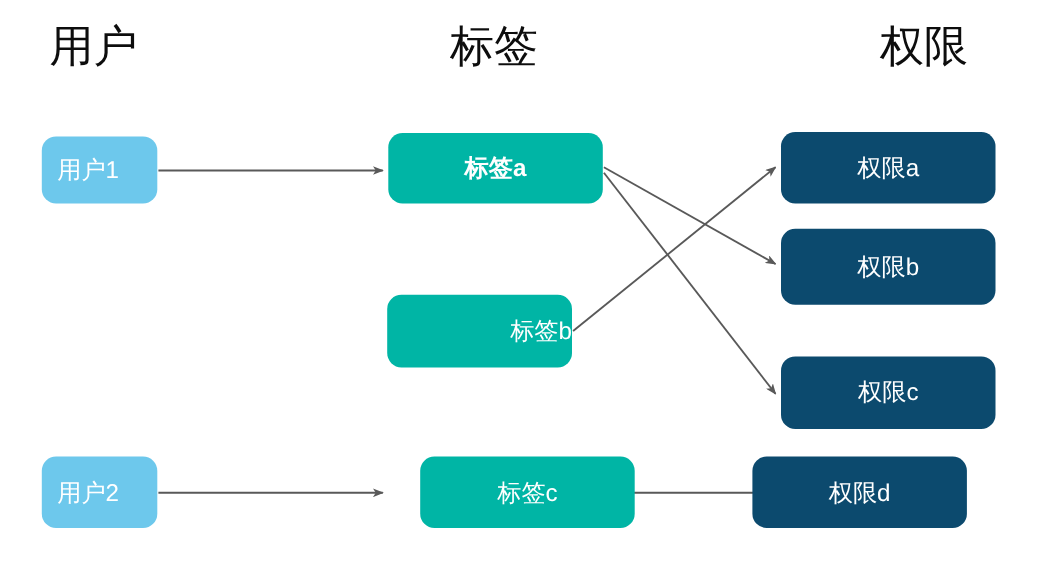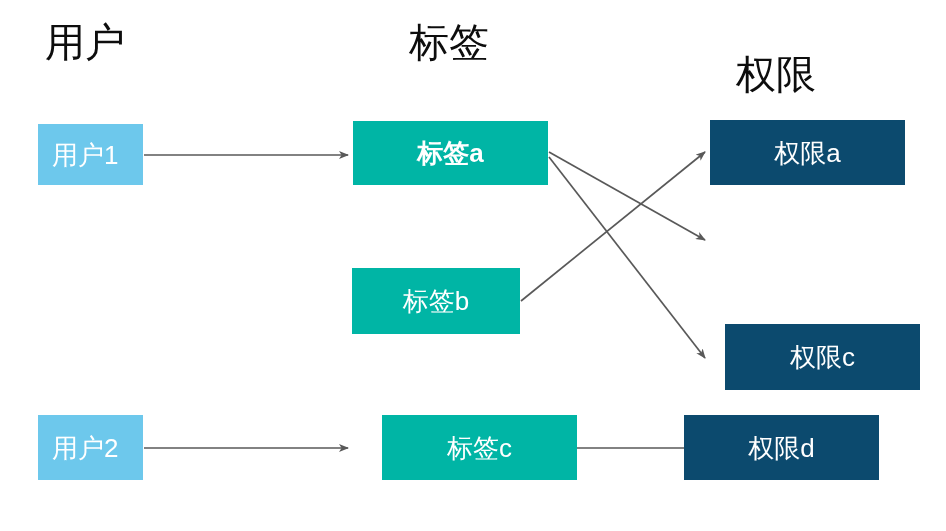--- a/index.html
+++ b/index.html
@@ -21,27 +21,27 @@
   .col-header {
     position: absolute;
     font-size: 40px;
     line-height: 1;
     color: #0d0d0d;
     white-space: nowrap;
     letter-spacing: 0px;
   }
   #header-user   { left: 45px;  top: 22px; }
   #header-tag    { left: 409px; top: 22px; }
-  #header-perm   { left: 736px; top: 22px; margin-top: 32px; }
+  #header-perm   { left: 800px; top: 22px; }
 
   .node {
     position: absolute;
-    border-radius: 0;
+    border-radius: 13px;
     color: #ffffff;
-    font-size: 26px;
+    font-size: 22px;
     line-height: 1;
     display: flex;
     align-items: center;
     box-sizing: border-box;
     white-space: nowrap;
   }
   .node.user {
     background: #6DC8EC;
     justify-content: flex-start;
     padding-left: 14px;
@@ -54,27 +54,27 @@
     background: #0c4a6e;
     justify-content: center;
   }
 
   
   #node-user-1 { left: 38px;  top: 124px; width: 105px; height: 61px; }
   #node-user-2 { left: 38px;  top: 415px; width: 105px; height: 65px; }
 
   
   #node-tag-a  { left: 353px; top: 121px; width: 195px; height: 64px; font-weight: bold; }
-  #node-tag-b  { left: 352px; top: 268px; width: 168px; height: 66px; }
+  #node-tag-b  { left: 352px; top: 268px; width: 168px; height: 66px; justify-content: flex-end; }
   #node-tag-c  { left: 353px; top: 415px; width: 195px; height: 65px; margin-left: 29px; }
 
   
   #node-perm-a { left: 710px; top: 120px; width: 195px; height: 65px; }
   #node-perm-b { left: 710px; top: 208px; width: 195px; height: 69px; }
-  #node-perm-c { left: 710px; top: 324px; width: 195px; height: 66px; margin-left: 15px; }
+  #node-perm-c { left: 710px; top: 324px; width: 195px; height: 66px; }
   #node-perm-d { left: 684px; top: 415px; width: 195px; height: 65px; }
 
   #edges {
     position: absolute;
     left: 0;
     top: 0;
     width: 946px;
     height: 531px;
     pointer-events: none;
   }
@@ -117,20 +117,23 @@
   <div class="node tag" id="node-tag-b">
     <span>标签b</span>
   </div>
   <div class="node tag" id="node-tag-c">
     <span>标签c</span>
   </div>
 
   <div class="node perm" id="node-perm-a">
     <span>权限a</span>
   </div>
+  <div class="node perm" id="node-perm-b">
+    <span>权限b</span>
+  </div>
   <div class="node perm" id="node-perm-c">
     <span>权限c</span>
   </div>
   <div class="node perm" id="node-perm-d">
     <span>权限d</span>
   </div>
 
 </div>
 
 </body></html>

